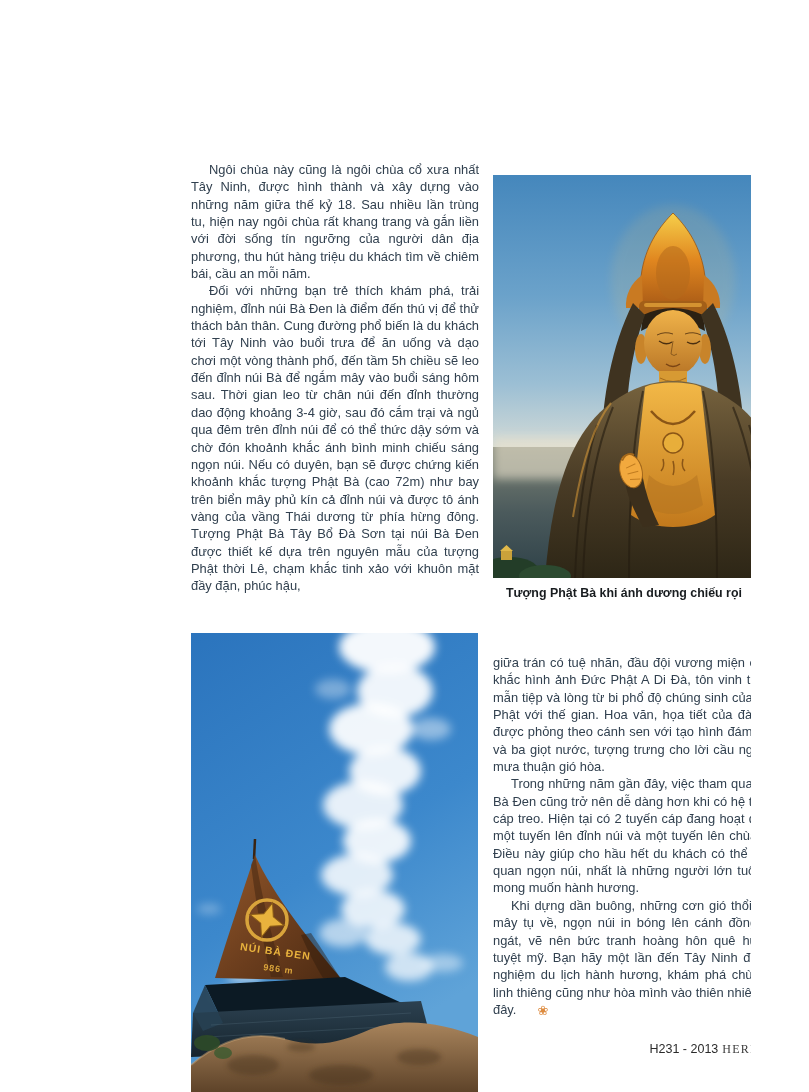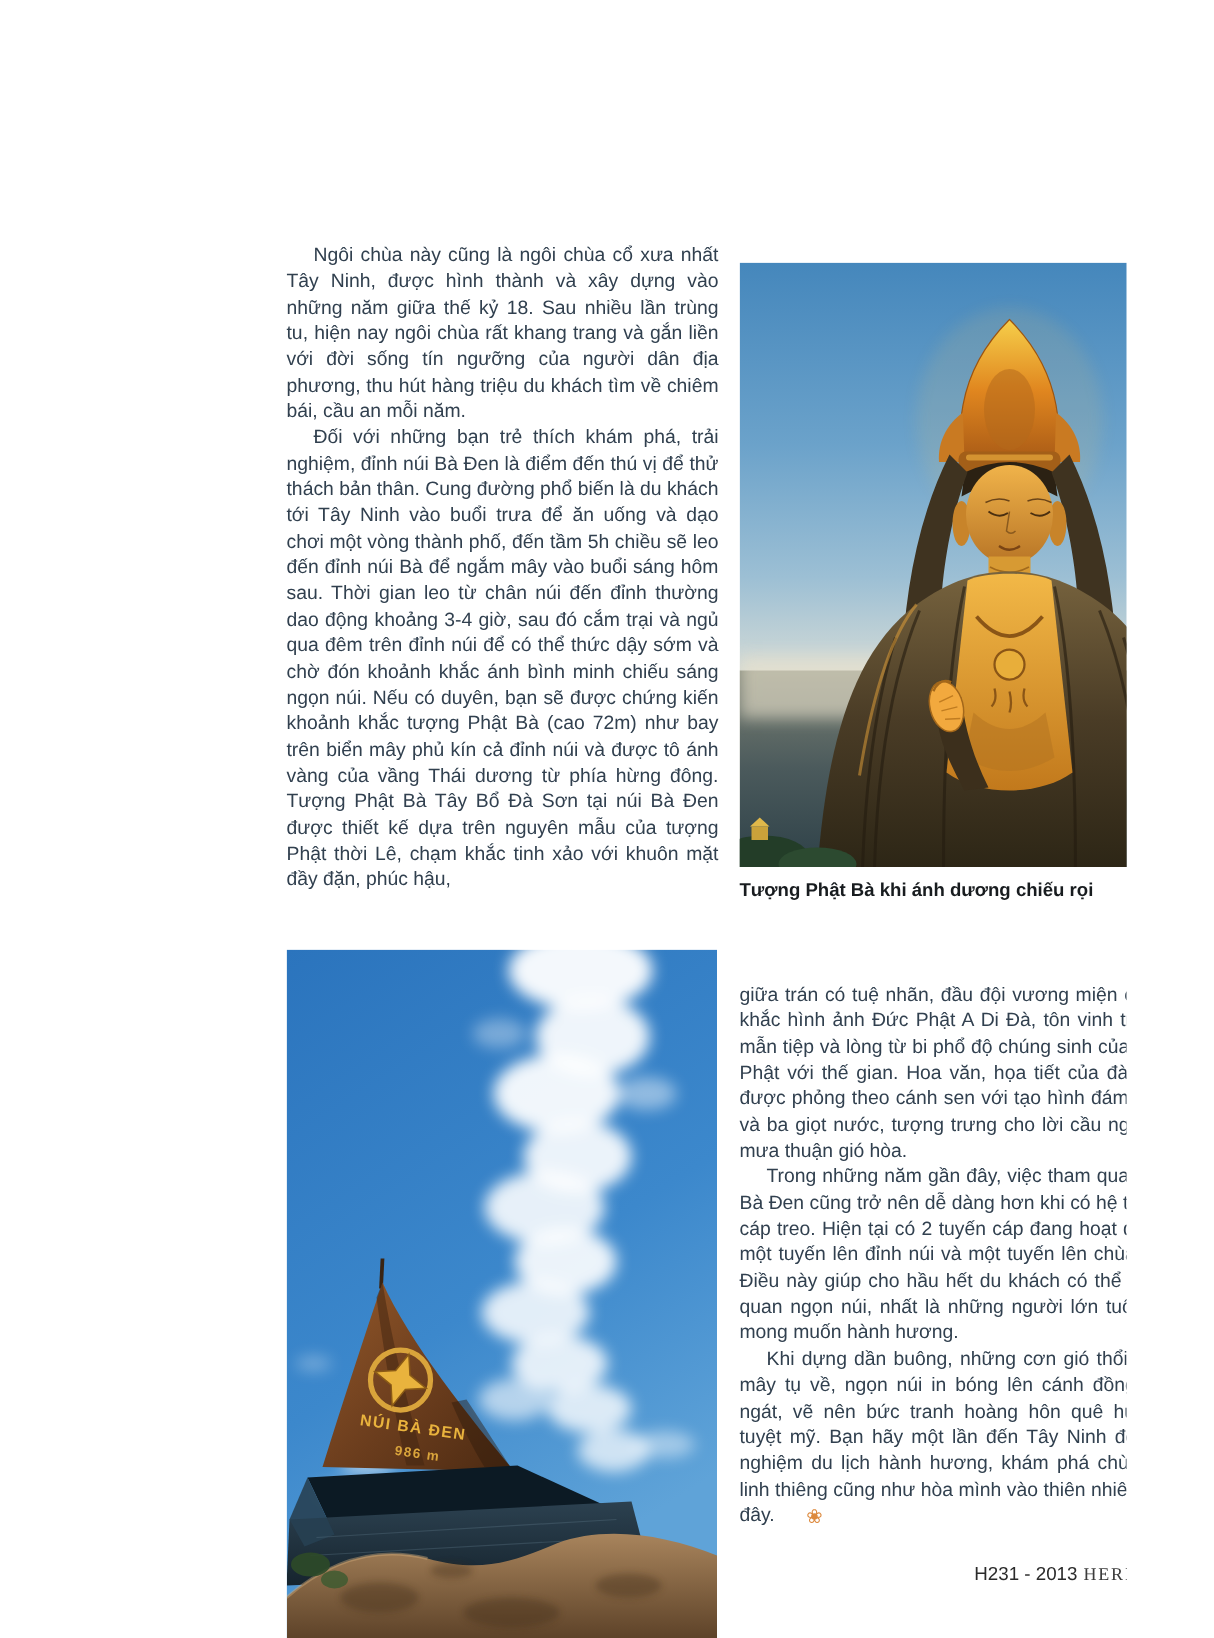--- a/index.html
+++ b/index.html
@@ -24,21 +24,21 @@
   .caption {
     color: #181c1f;
     font-weight: 700;
     font-size: 12.4px;
     line-height: 15px;
   }
   .col-left-text  { position: absolute; left: 133px; top: 161px; width: 288px; }
   .caption-left   { position: absolute; left: 133px; top: 612px; width: 288px; }
   .photo-summit   { position: absolute; left: 133px; top: 633px; width: 287px; height: 459px; overflow: hidden; }
   .photo-buddha   { position: absolute; left: 435px; top: 175px; width: 374px; height: 403px; overflow: hidden; }
-  .caption-right  { position: absolute; left: 435px; top: 586px; width: 288px; }
+  .caption-right  { position: absolute; left: 448px; top: 586px; width: 288px; }
   .col-right-text { position: absolute; left: 435px; top: 630px; width: 288px; margin-top: 24px; }
   .footer {
     position: absolute; left: 435px; top: 1041px; width: 320px;
     text-align: right; color: #2b2b2b; font-size: 12.5px; white-space: nowrap;
   }
   .footer .brand {
     font-family: "Liberation Serif", serif;
     font-size: 12px; letter-spacing: 1.2px; color: #3c3c3c;
     margin-left: 4px;
   }

